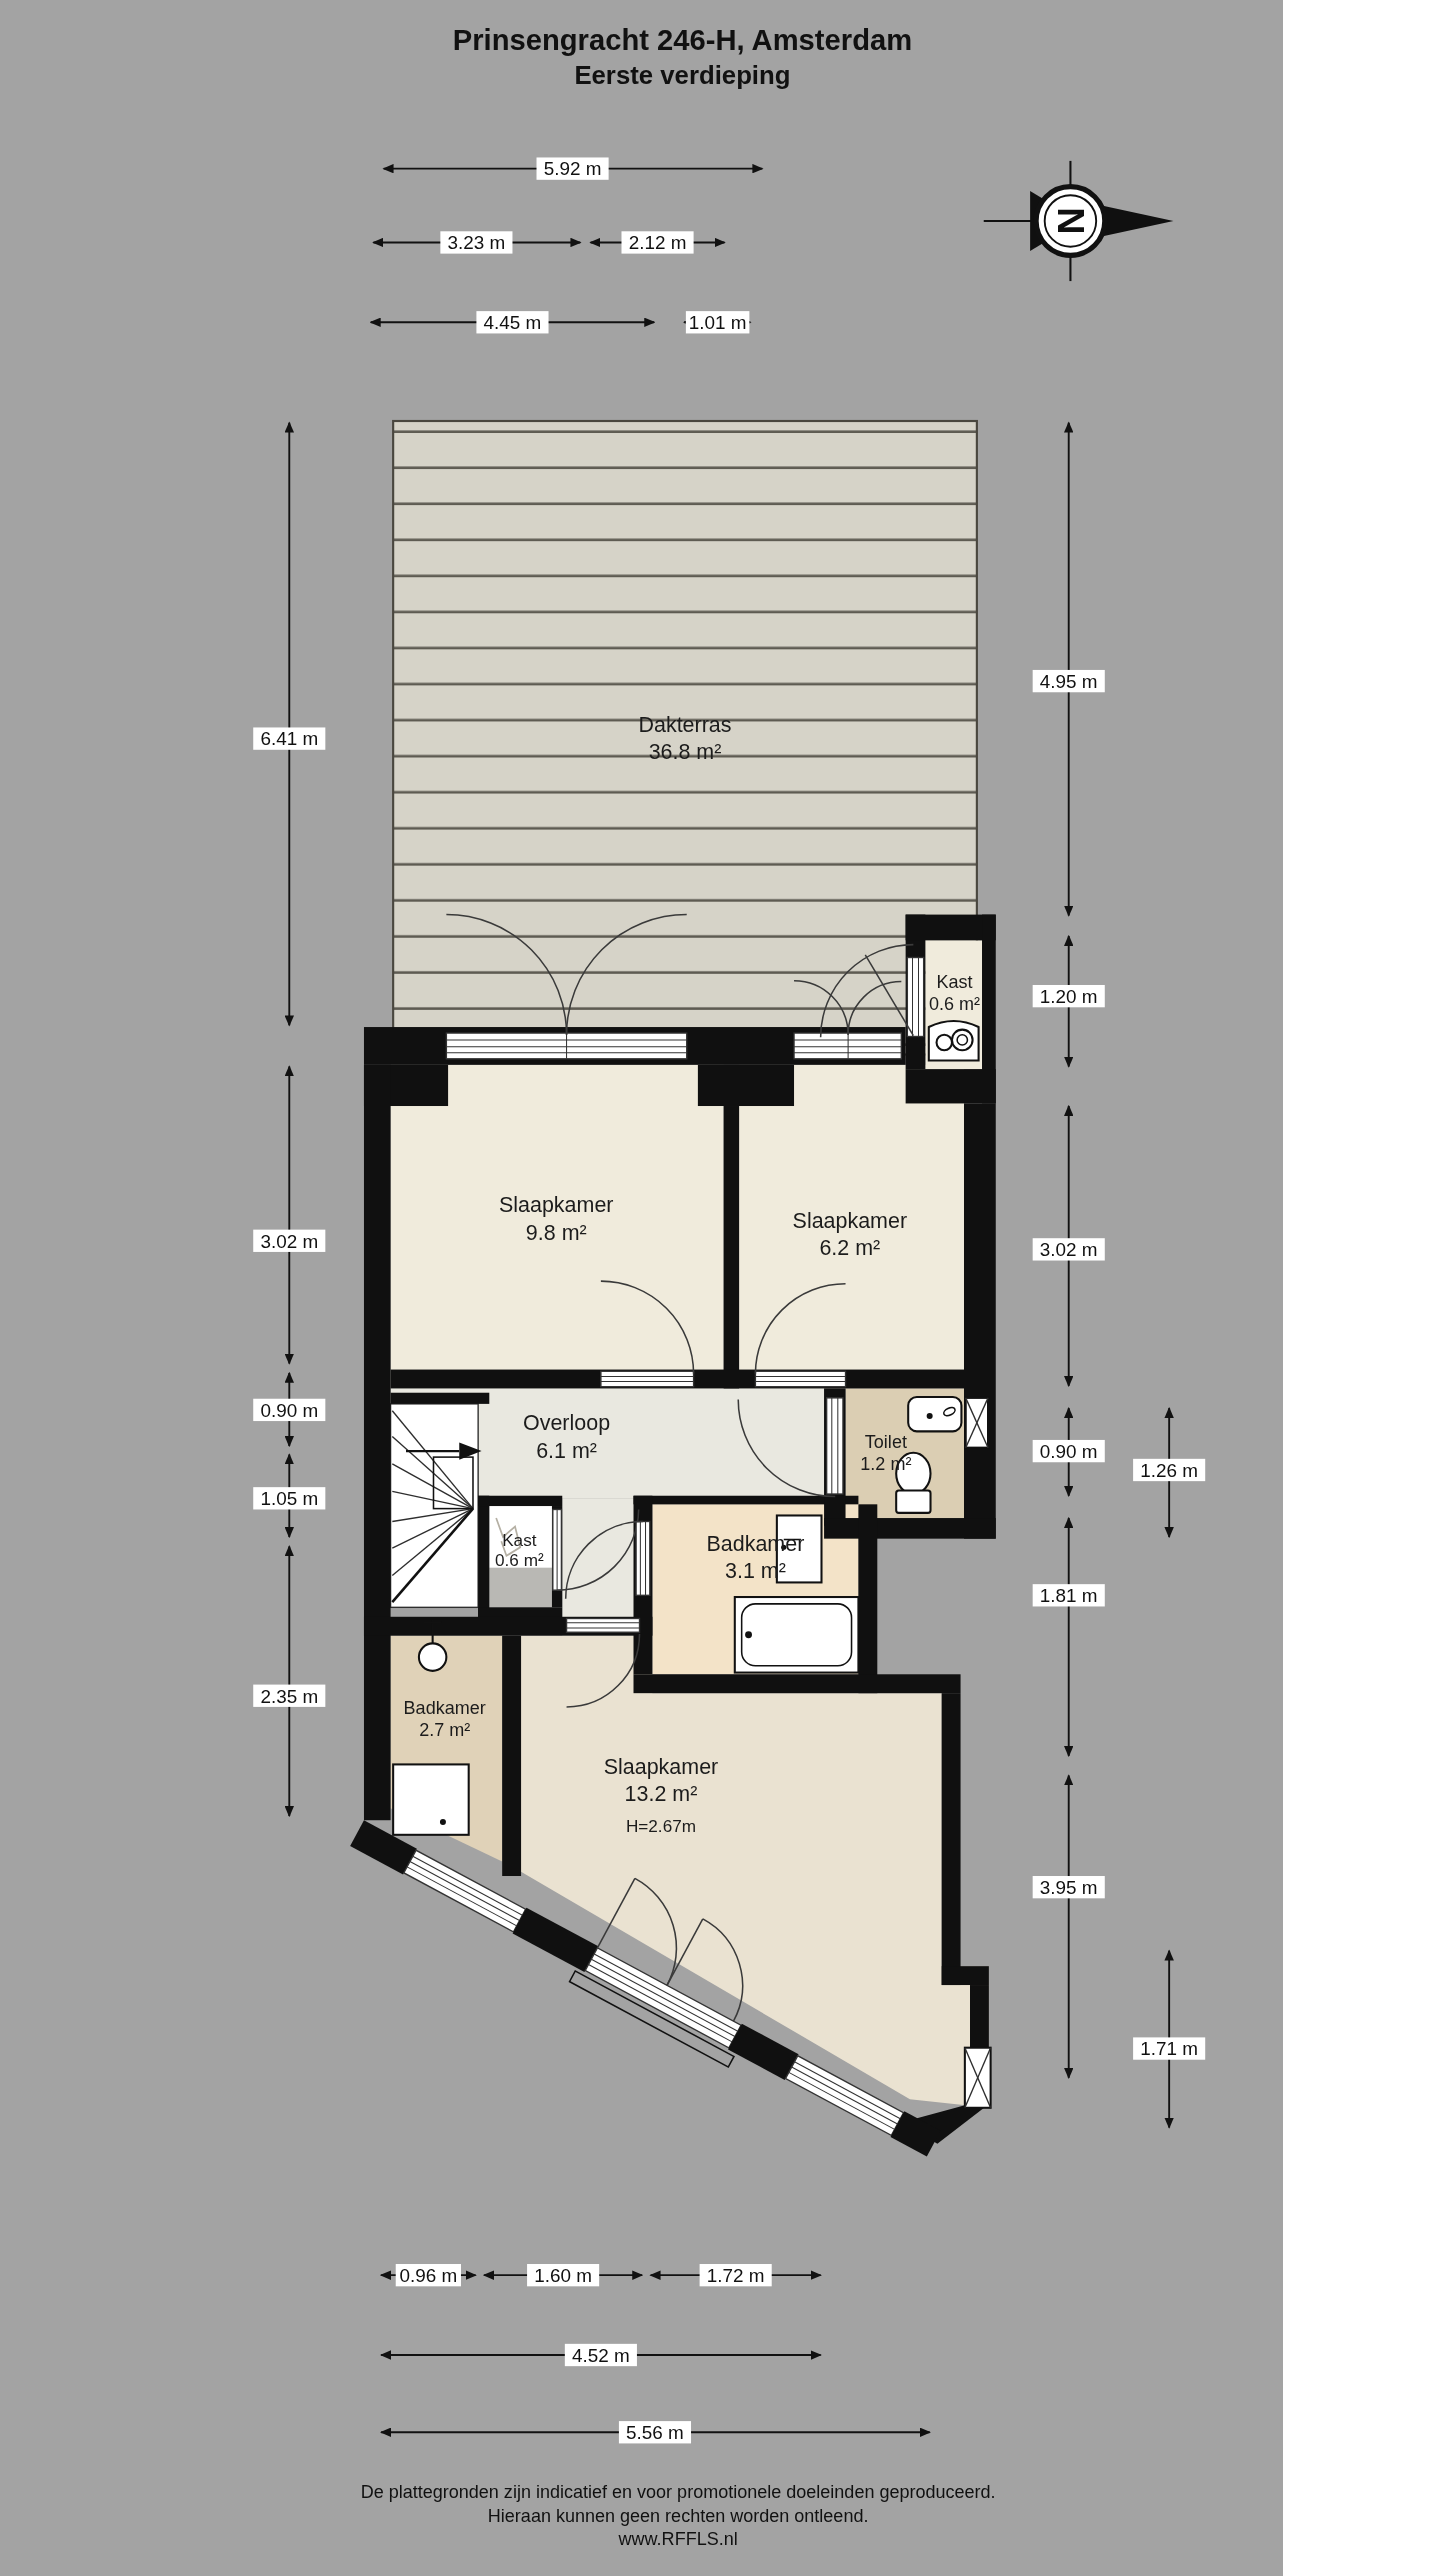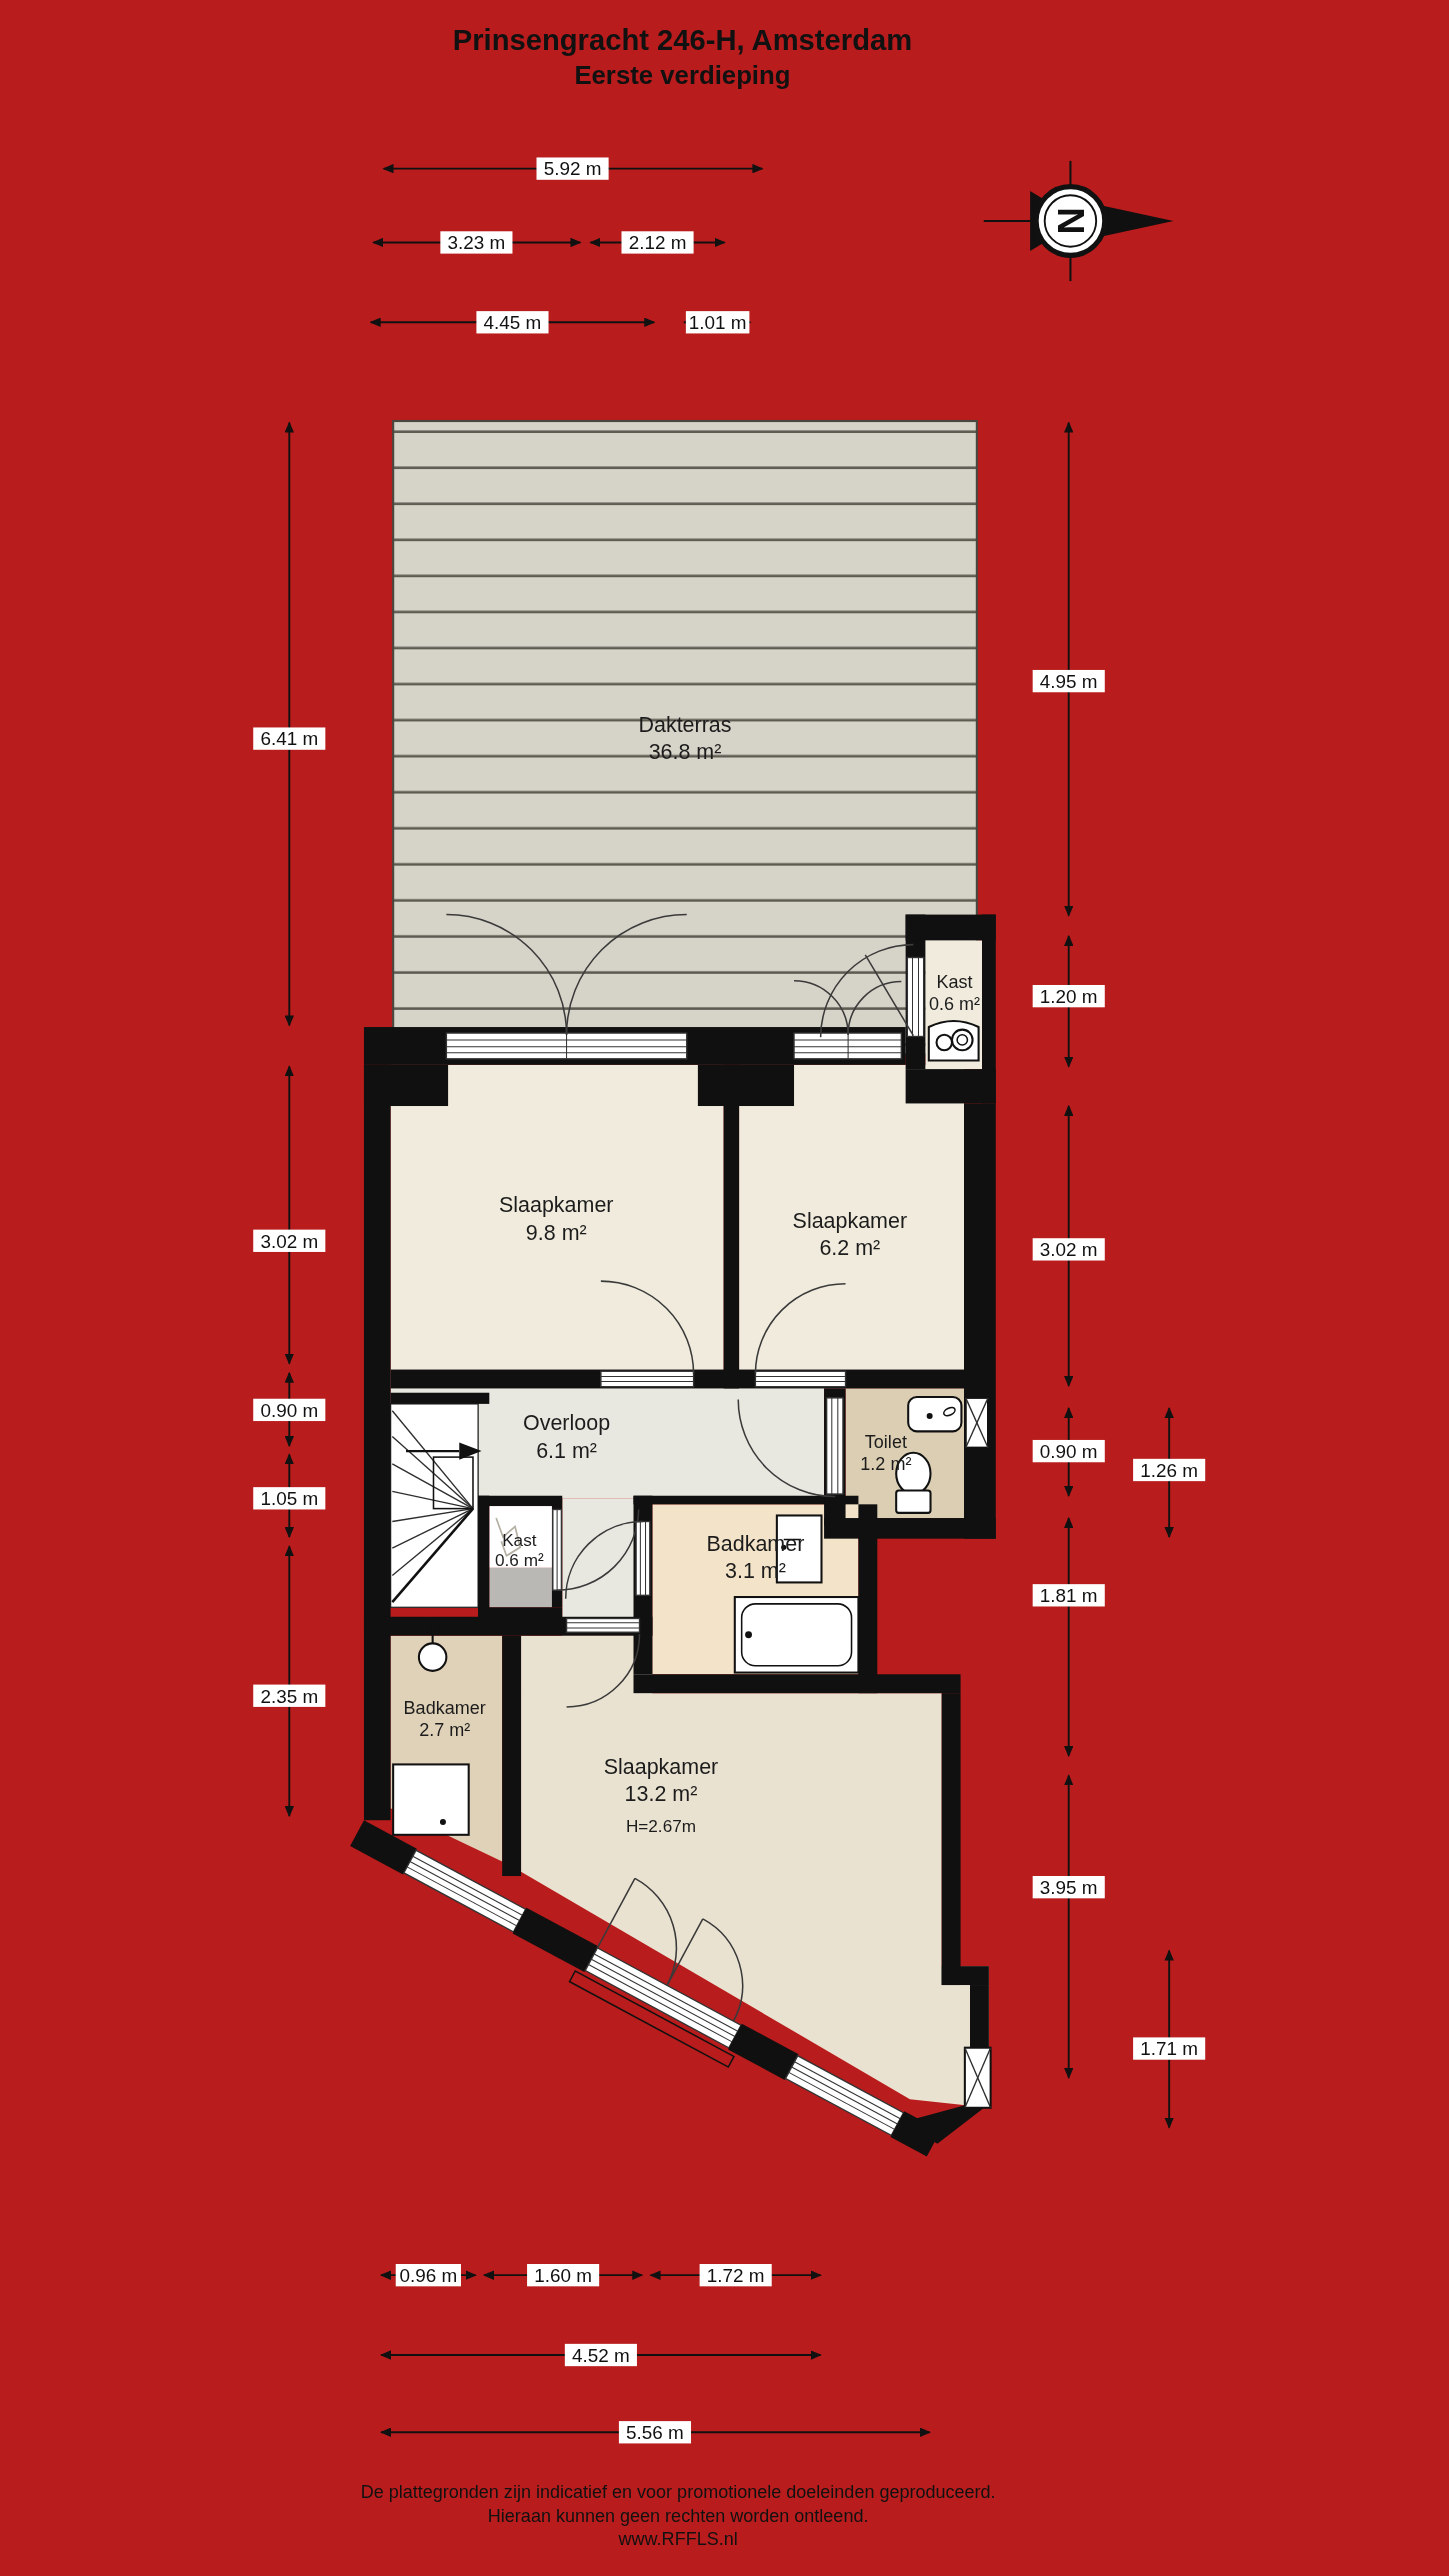--- a/index.html
+++ b/index.html
@@ -1,16 +1,16 @@
 <!DOCTYPE html>
 <html style="font-size:13.7px"><head>
 <meta charset="utf-8">
 <style>
   html,body{margin:0;padding:0;background:#ffffff;}
-  .page{position:relative;width:1449px;height:2576px;background:#b91c1c;}
+  .page{position:relative;width:1283px;height:2576px;background:#a3a3a3;}
   svg{display:block;}
   text{font-family:"Liberation Sans",sans-serif;}
   .title1{font-size:34px;font-weight:700;fill:#111;text-anchor:middle;}
   .title2{font-size:30px;font-weight:700;fill:#111;text-anchor:middle;}
   .dim{font-size:22px;fill:#111;text-anchor:middle;}
   .chip{fill:#ffffff;}
   .dl{stroke:#111;stroke-width:2.2;}
   .room{font-size:25px;fill:#1c1c1c;text-anchor:middle;}
   .room-sm{font-size:21px;fill:#1c1c1c;text-anchor:middle;}
   .room-xs{font-size:20px;fill:#1c1c1c;text-anchor:middle;}

